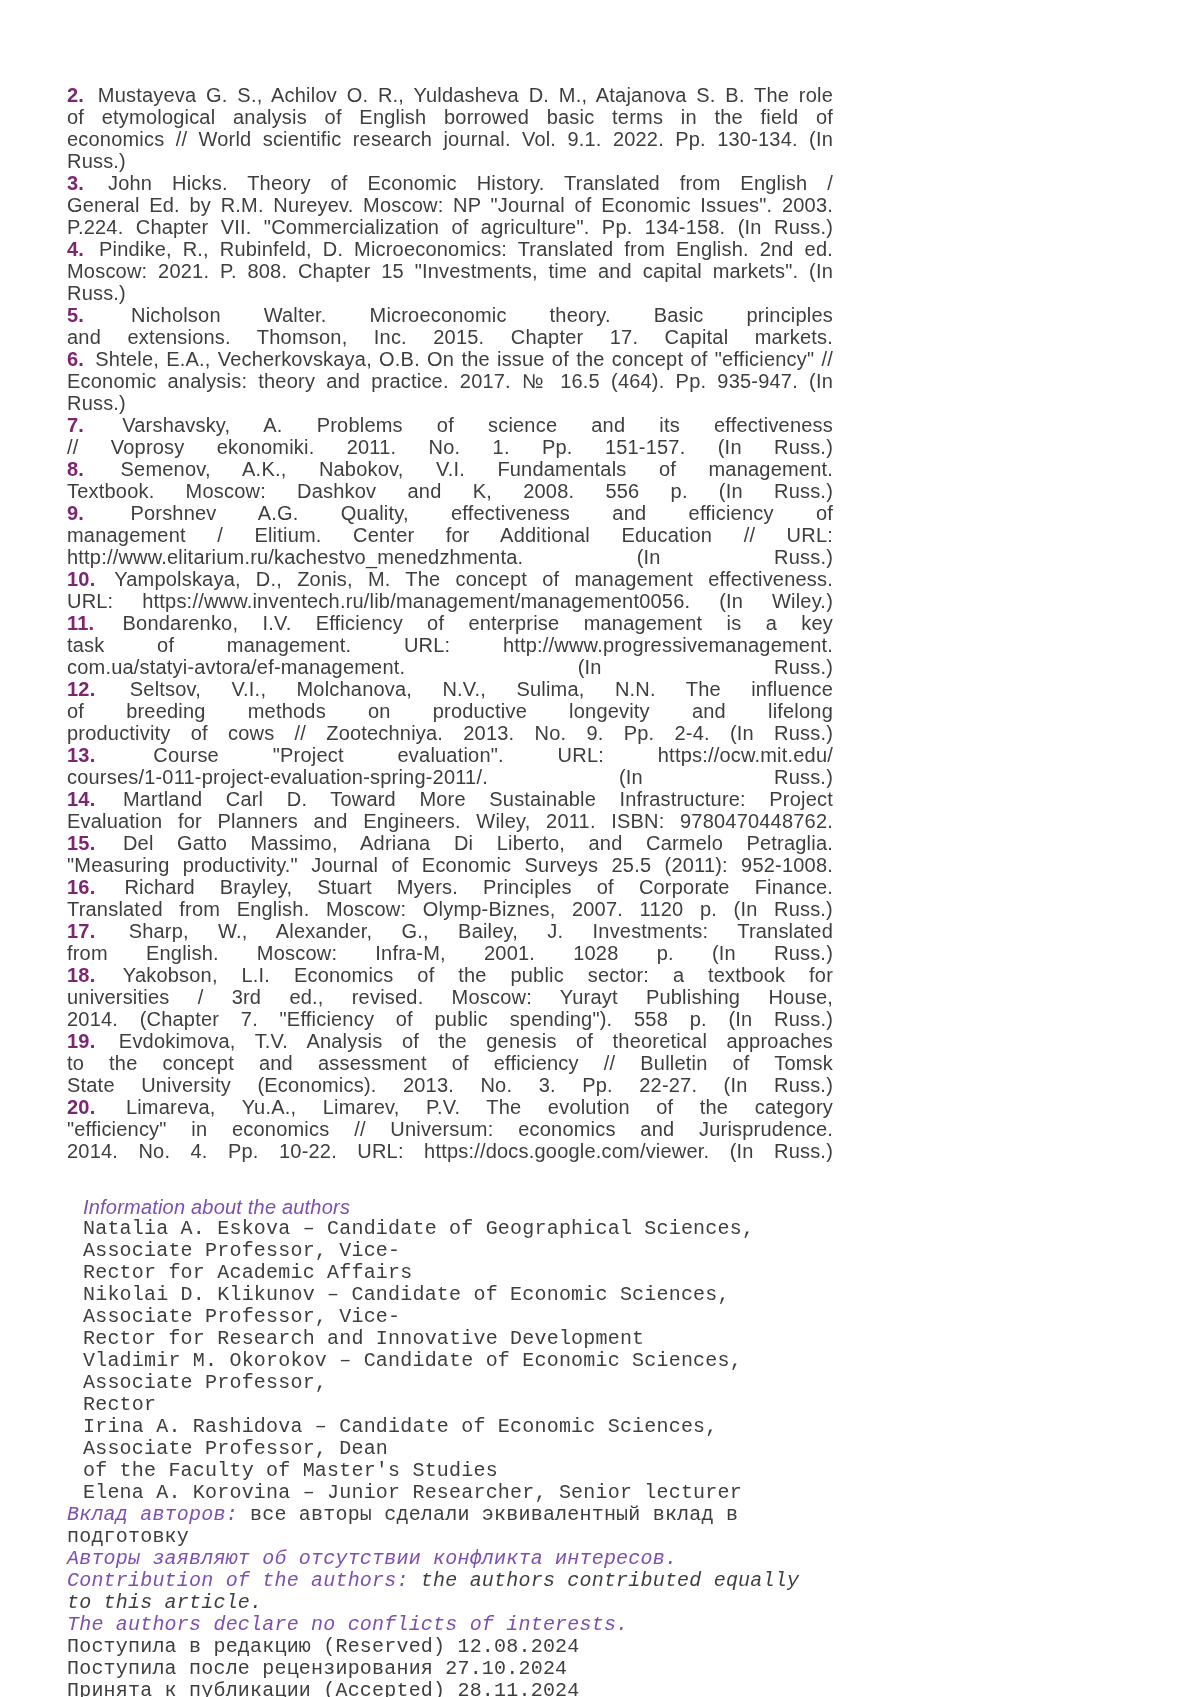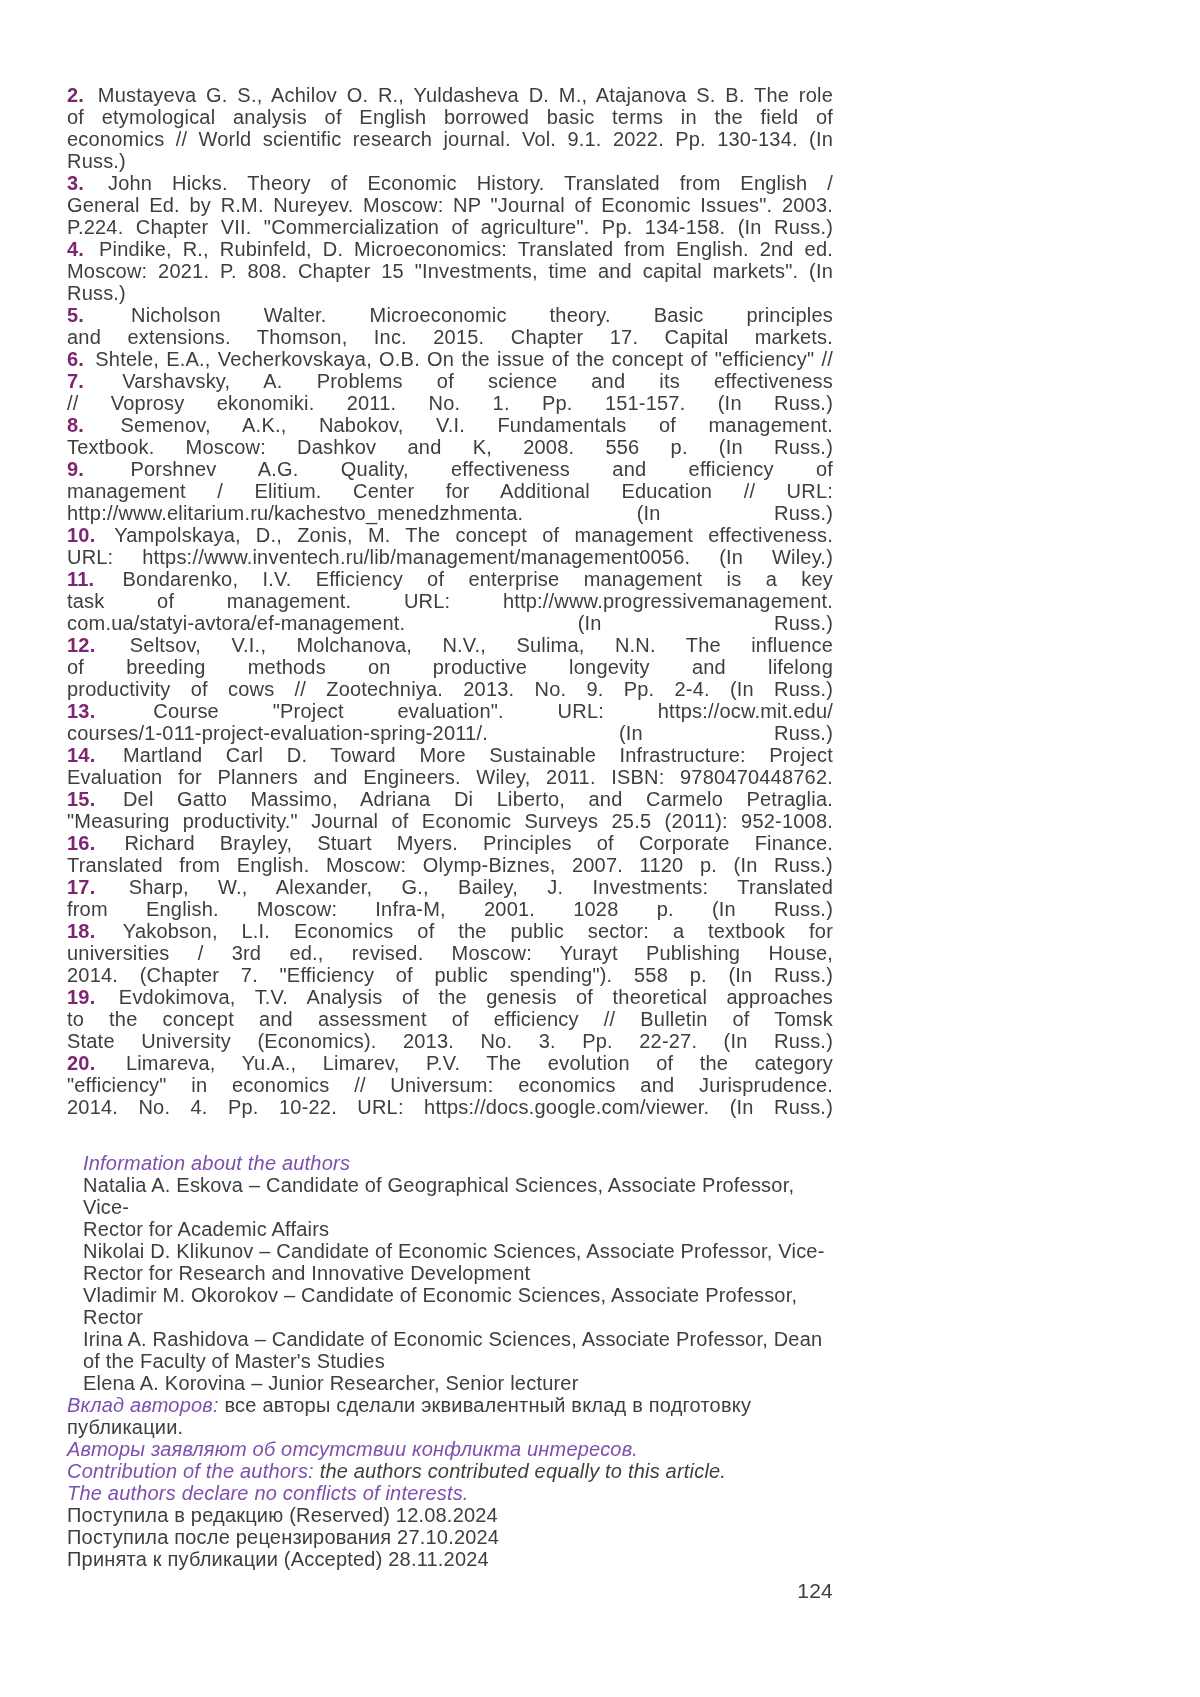--- a/index.html
+++ b/index.html
@@ -36,21 +36,21 @@
     padding-right:4px;
   }
   .authors-section{margin-top:34px;margin-left:16px;}
   .authors-heading{
     margin:0;
     font-size:20px;
     font-weight:400;
     font-style:italic;
     color:var(--accent);
   }
-  .text-line{text-align:left;}
+  .text-line{text-align:left;font-family:Liberation Mono, monospace;}
   .contribution-section{}
   .seg-accent{font-style:italic;color:var(--accent);}
   .seg-italic{font-style:italic;}
   .seg-normal{font-style:normal;}
   .page-footer{
     margin-top:10px;
     text-align:right;
     font-size:21px;
   }
 </style>
@@ -63,20 +63,21 @@
       <div class="ref-line"><span class="ref-text">of etymological analysis of English borrowed basic terms in the field of</span></div>
       <div class="ref-line"><span class="ref-text">economics // World scientific research journal. Vol. 9.1. 2022. Pp. 130-134. (In Russ.)</span></div>
       <div class="ref-line"><span class="ref-num">3.</span> <span class="ref-text">John Hicks. Theory of Economic History. Translated from English /</span></div>
       <div class="ref-line"><span class="ref-text">General Ed. by R.M. Nureyev. Moscow: NP "Journal of Economic Issues". 2003.</span></div>
       <div class="ref-line"><span class="ref-text">P.224. Chapter VII. "Commercialization of agriculture". Pp. 134-158. (In Russ.)</span></div>
       <div class="ref-line"><span class="ref-num">4.</span> <span class="ref-text">Pindike, R., Rubinfeld, D. Microeconomics: Translated from English. 2nd ed.</span></div>
       <div class="ref-line"><span class="ref-text">Moscow: 2021. P. 808. Chapter 15 "Investments, time and capital markets". (In Russ.)</span></div>
       <div class="ref-line"><span class="ref-num">5.</span> <span class="ref-text">Nicholson Walter. Microeconomic theory. Basic principles</span></div>
       <div class="ref-line"><span class="ref-text">and extensions. Thomson, Inc. 2015. Chapter 17. Capital markets.</span></div>
       <div class="ref-line"><span class="ref-num">6.</span> <span class="ref-text">Shtele, E.A., Vecherkovskaya, O.B. On the issue of the concept of "efficiency" //</span></div>
+      <div class="ref-line"><span class="ref-text">Economic analysis: theory and practice. 2017. № 16.5 (464). Pp. 935-947. (In Russ.)</span></div>
       <div class="ref-line"><span class="ref-num">7.</span> <span class="ref-text">Varshavsky, A. Problems of science and its effectiveness</span></div>
       <div class="ref-line"><span class="ref-text">// Voprosy ekonomiki. 2011. No. 1. Pp. 151-157. (In Russ.)</span></div>
       <div class="ref-line"><span class="ref-num">8.</span> <span class="ref-text">Semenov, A.K., Nabokov, V.I. Fundamentals of management.</span></div>
       <div class="ref-line"><span class="ref-text">Textbook. Moscow: Dashkov and K, 2008. 556 p. (In Russ.)</span></div>
       <div class="ref-line"><span class="ref-num">9.</span> <span class="ref-text">Porshnev A.G. Quality, effectiveness and efficiency of</span></div>
       <div class="ref-line"><span class="ref-text">management / Elitium. Center for Additional Education // URL:</span></div>
       <div class="ref-line"><span class="ref-text">http://www.elitarium.ru/kachestvo_menedzhmenta. (In Russ.)</span></div>
       <div class="ref-line"><span class="ref-num">10.</span> <span class="ref-text">Yampolskaya, D., Zonis, M. The concept of management effectiveness.</span></div>
       <div class="ref-line"><span class="ref-text">URL: https://www.inventech.ru/lib/management/management0056. (In Wiley.)</span></div>
       <div class="ref-line"><span class="ref-num">11.</span> <span class="ref-text">Bondarenko, I.V. Efficiency of enterprise management is a key</span></div>
@@ -116,21 +117,20 @@
         <div class="text-line">Vladimir M. Okorokov – Candidate of Economic Sciences, Associate Professor,</div>
         <div class="text-line">Rector</div>
         <div class="text-line">Irina A. Rashidova – Candidate of Economic Sciences, Associate Professor, Dean</div>
         <div class="text-line">of the Faculty of Master's Studies</div>
         <div class="text-line">Elena A. Korovina – Junior Researcher, Senior lecturer</div>
       </div>
   </section>
 
   <section id="contribution" class="contribution-section">
       <div class="text-line"><span class="seg-accent">Вклад авторов:</span><span class="seg-normal"> все авторы сделали эквивалентный вклад в подготовку</span></div>
-      <div class="text-line"><span class="seg-normal">публикации.</span></div>
       <div class="text-line"><span class="seg-accent">Авторы заявляют об отсутствии конфликта интересов.</span></div>
       <div class="text-line"><span class="seg-accent">Contribution of the authors:</span><span class="seg-italic"> the authors contributed equally to this article.</span></div>
       <div class="text-line"><span class="seg-accent">The authors declare no conflicts of interests.</span></div>
       <div class="text-line"><span class="seg-normal">Поступила в редакцию (Reserved) 12.08.2024</span></div>
       <div class="text-line"><span class="seg-normal">Поступила после рецензирования 27.10.2024</span></div>
       <div class="text-line"><span class="seg-normal">Принята к публикации (Accepted) 28.11.2024</span></div>
     </section>
 
   <footer class="page-footer">
     <span>124</span>

